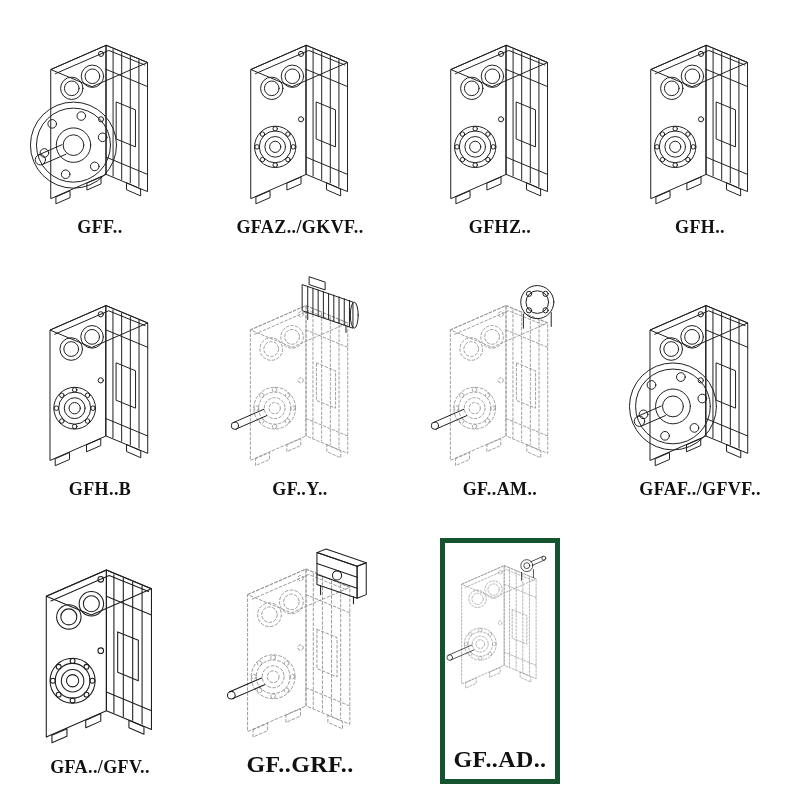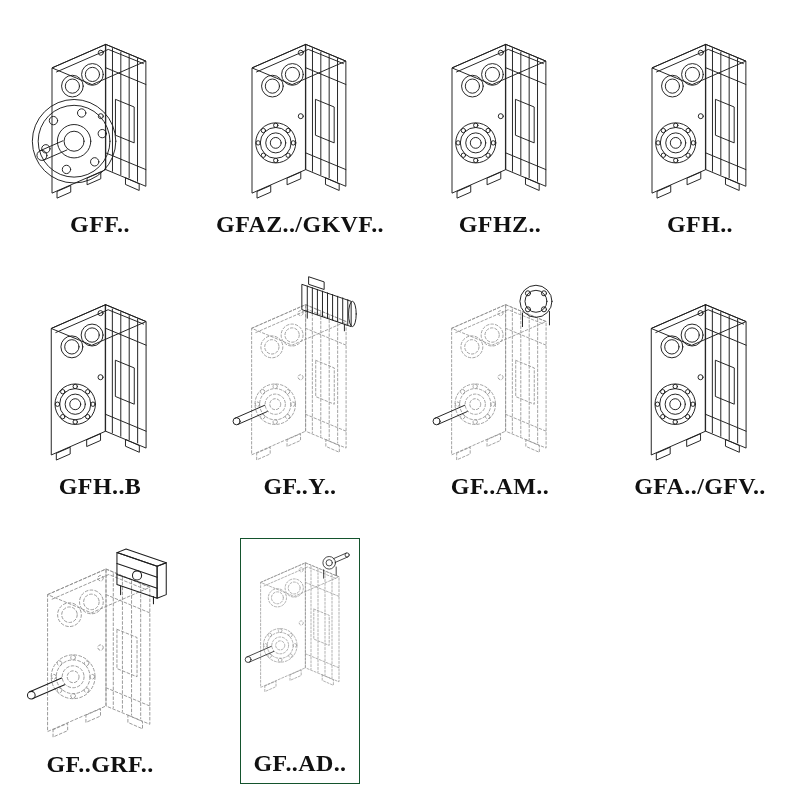--- a/index.html
+++ b/index.html
@@ -12,25 +12,25 @@
     grid-template-columns:repeat(4,200px);
     grid-template-rows:260px 262px 278px;
   }
   .cell{
     display:flex;flex-direction:column;align-items:center;justify-content:flex-end;
     padding-bottom:6px;box-sizing:border-box;
   }
   .drawing{height:208px;width:auto;display:block;}
   .row3 .drawing{height:218px;}
   .label{
-    margin-top:3px;font-weight:700;font-size:24px;letter-spacing:.4px;color:#111;
+    margin-top:3px;font-weight:700;font-size:18px;letter-spacing:.4px;color:#111;
     white-space:nowrap;
   }
   .cell-grf .label,.cell-ad .label{font-size:24px;}
-  .cell-ad{border:1px solid #14532d;gap:47px;}
+  .cell-ad{border:5px solid #14532d;gap:47px;}
   
   .drawing use{fill:none;stroke:#1f1f1f;stroke-width:1.15;stroke-linejoin:round;stroke-linecap:round;}
   .drawing use.ghost{stroke:#919191;stroke-width:1;stroke-dasharray:3 2.4;}
   .defs-svg{position:absolute;width:0;height:0;overflow:hidden;}
 </style>
 </head>
 <body>
 
 <svg class="defs-svg" aria-hidden="true">
   <defs>
@@ -203,20 +203,27 @@
     <figure class="cell">
       <svg class="drawing" viewBox="0 0 170 230">
         <use class="ghost" href="#gb-core"></use>
           <use class="ghost" href="#gb-bearing"></use>
         <use href="#top-flange"></use>
           <use href="#out-shaft"></use>
       </svg>
       <figcaption class="label">GF..AM..</figcaption>
     </figure>
 
+    <figure class="cell row3">
+      <svg class="drawing" viewBox="0 0 170 230">
+        <use href="#gb-core"></use>
+          <use href="#gb-flange"></use>
+      </svg>
+      <figcaption class="label">GFAF../GFVF..</figcaption>
+    </figure>
 
     <figure class="cell row3">
       <svg class="drawing" viewBox="0 0 170 230">
         <use href="#gb-core"></use>
           <use href="#gb-bearing"></use>
       </svg>
       <figcaption class="label">GFA../GFV..</figcaption>
     </figure>
 
     <figure class="cell row3 cell-grf">

